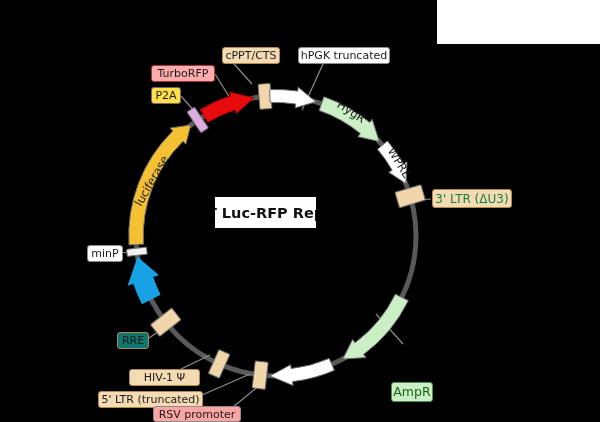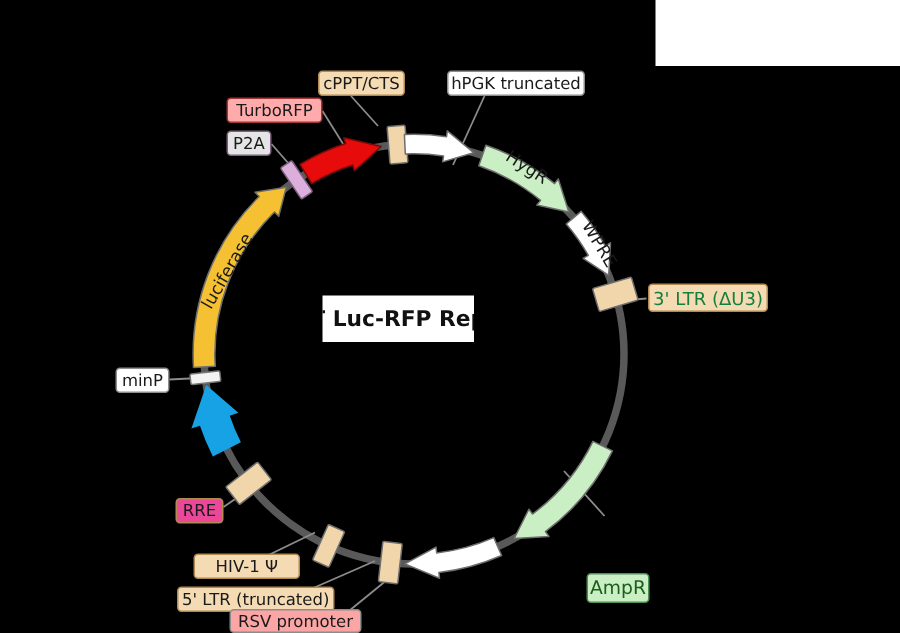--- a/index.html
+++ b/index.html
@@ -50,28 +50,28 @@
       <path d="M 269.6 89.6 A 146.5 146.5 0 0 1 297.7 91.1 L 298.2 87.2 L 315.8 101.8 L 295.1 107.9 L 295.7 104.0 A 133.5 133.5 0 0 0 270.2 102.6 Z" fill="#ffffff" stroke="#6e6e6e" stroke-width="1" stroke-linejoin="round"></path>
       <path d="M 323.9 96.8 A 147.25 147.25 0 0 1 369.7 122.4 L 372.2 119.3 L 379.2 141.4 L 357.9 136.7 L 360.4 133.6 A 132.75 132.75 0 0 0 319.2 110.5 Z" fill="#CBEFC4" stroke="#6e6e6e" stroke-width="1" stroke-linejoin="round"></path>
       <path d="M 387.4 140.9 A 146.5 146.5 0 0 1 403.5 163.9 L 407.0 161.9 L 405.8 183.6 L 388.7 172.2 L 392.2 170.3 A 133.5 133.5 0 0 0 377.5 149.3 Z" fill="#ffffff" stroke="#6e6e6e" stroke-width="1" stroke-linejoin="round"></path>
       <rect x="-8" y="-13.5" width="16" height="27" rx="1" fill="#F2D6AB" stroke="#6e6e6e" stroke-width="1" transform="translate(410.2,196.2) rotate(73.5)"></rect>
       <path d="M 408.3 300.6 A 147.25 147.25 0 0 1 363.6 354.4 L 366.0 357.6 L 342.8 359.0 L 352.6 339.5 L 355.0 342.7 A 132.75 132.75 0 0 0 395.3 294.2 Z" fill="#CBEFC4" stroke="#6e6e6e" stroke-width="1" stroke-linejoin="round"></path>
       <text x="152" y="181" fill="#1a1a1a" font-size="11.5" text-anchor="middle" dominant-baseline="middle" font-family="&quot;DejaVu Sans&quot;, sans-serif" transform="rotate(-60 152 181)">luciferase</text>
       <text x="351" y="112" fill="#1a1a1a" font-size="11.5" text-anchor="middle" dominant-baseline="middle" font-family="&quot;DejaVu Sans&quot;, sans-serif" transform="rotate(33 351 112)">HygR</text>
       <text x="399" y="163" fill="#1a1a1a" font-size="11.5" text-anchor="middle" dominant-baseline="middle" font-family="&quot;DejaVu Sans&quot;, sans-serif" transform="rotate(59 399 163)">WPRE</text>
     </svg>
   <div id="labels-layer">
-      <div class="lbl" style="left: 212px; top: 47px; width: 58px; height: 17px; background: rgb(245, 219, 180); border-color: rgb(176, 138, 79); color: rgb(26, 26, 26); font-size: 11px;">cPPT/CTS</div>
+      <div class="lbl" style="left: 222px; top: 47px; width: 58px; height: 17px; background: rgb(245, 219, 180); border-color: rgb(176, 138, 79); color: rgb(26, 26, 26); font-size: 11px;">cPPT/CTS</div>
       <div class="lbl" style="left: 298px; top: 47px; width: 92px; height: 17px; background: rgb(255, 255, 255); border-color: rgb(140, 140, 140); color: rgb(26, 26, 26); font-size: 11px;">hPGK truncated</div>
       <div class="lbl" style="left: 151px; top: 65px; width: 64px; height: 17px; background: rgb(255, 171, 171); border-color: rgb(160, 53, 53); color: rgb(26, 26, 26); font-size: 11px;">TurboRFP</div>
-      <div class="lbl" style="left: 151px; top: 87px; width: 30px; height: 17px; background: #e5e5e5; border-color: rgb(125, 95, 128); color: rgb(26, 26, 26); font-size: 11px;">P2A</div>
-      <div class="lbl" style="left: 77px; top: 245px; width: 36px; height: 17px; background: rgb(255, 255, 255); border-color: rgb(140, 140, 140); color: rgb(26, 26, 26); font-size: 11px;">minP</div>
-      <div class="lbl" style="left: 117px; top: 332px; width: 32px; height: 17px; background: #ec4899; border-color: rgb(176, 138, 79); color: rgb(26, 26, 26); font-size: 11px;">RRE</div>
+      <div class="lbl" style="left: 151px; top: 87px; width: 30px; height: 17px; background: #fde047; border-color: rgb(125, 95, 128); color: rgb(26, 26, 26); font-size: 11px;">P2A</div>
+      <div class="lbl" style="left: 87px; top: 245px; width: 36px; height: 17px; background: rgb(255, 255, 255); border-color: rgb(140, 140, 140); color: rgb(26, 26, 26); font-size: 11px;">minP</div>
+      <div class="lbl" style="left: 117px; top: 332px; width: 32px; height: 17px; background: #0f766e; border-color: rgb(176, 138, 79); color: rgb(26, 26, 26); font-size: 11px;">RRE</div>
       <div class="lbl" style="left: 129px; top: 369px; width: 71px; height: 17px; background: rgb(245, 219, 180); border-color: rgb(176, 138, 79); color: rgb(26, 26, 26); font-size: 11px;">HIV-1 Ψ</div>
-      <div class="lbl" style="left: 98px; top: 391px; width: 105px; height: 17px; background: rgb(245, 219, 180); border-color: rgb(176, 138, 79); color: rgb(26, 26, 26); font-size: 11px; margin-left: 20px;">5' LTR (truncated)</div>
+      <div class="lbl" style="left: 98px; top: 391px; width: 105px; height: 17px; background: rgb(245, 219, 180); border-color: rgb(176, 138, 79); color: rgb(26, 26, 26); font-size: 11px;">5' LTR (truncated)</div>
       <div class="lbl" style="left: 153px; top: 406px; width: 88px; height: 16px; background: #fca5a5; border-color: rgb(140, 140, 140); color: rgb(26, 26, 26); font-size: 11px;">RSV promoter</div>
       <div class="lbl" style="left: 432px; top: 189px; width: 80px; height: 19px; background: rgb(245, 219, 180); border-color: rgb(176, 138, 79); color: #15803d; font-size: 12px; text-align: right;">3' LTR (ΔU3)</div>
       <div class="lbl" style="left: 391px; top: 344px; width: 42px; height: 20px; background: rgb(203, 239, 196); border-color: rgb(78, 143, 82); color: rgb(28, 95, 28); font-size: 12.5px; margin-top: 38px;">AmpR</div>
     </div>
   <div class="map-title" id="title-box" style="left: 215px; top: 197px; width: 101px; height: 31px; background: rgb(255, 255, 255); color: rgb(17, 17, 17);">
     <span>T Luc-RFP Rep</span>
   </div>
   <div class="corner-patch" id="corner-patch" style="left: 437px; top: 0px; width: 163px; height: 44px; background: rgb(255, 255, 255);"></div>
 </div>
 

